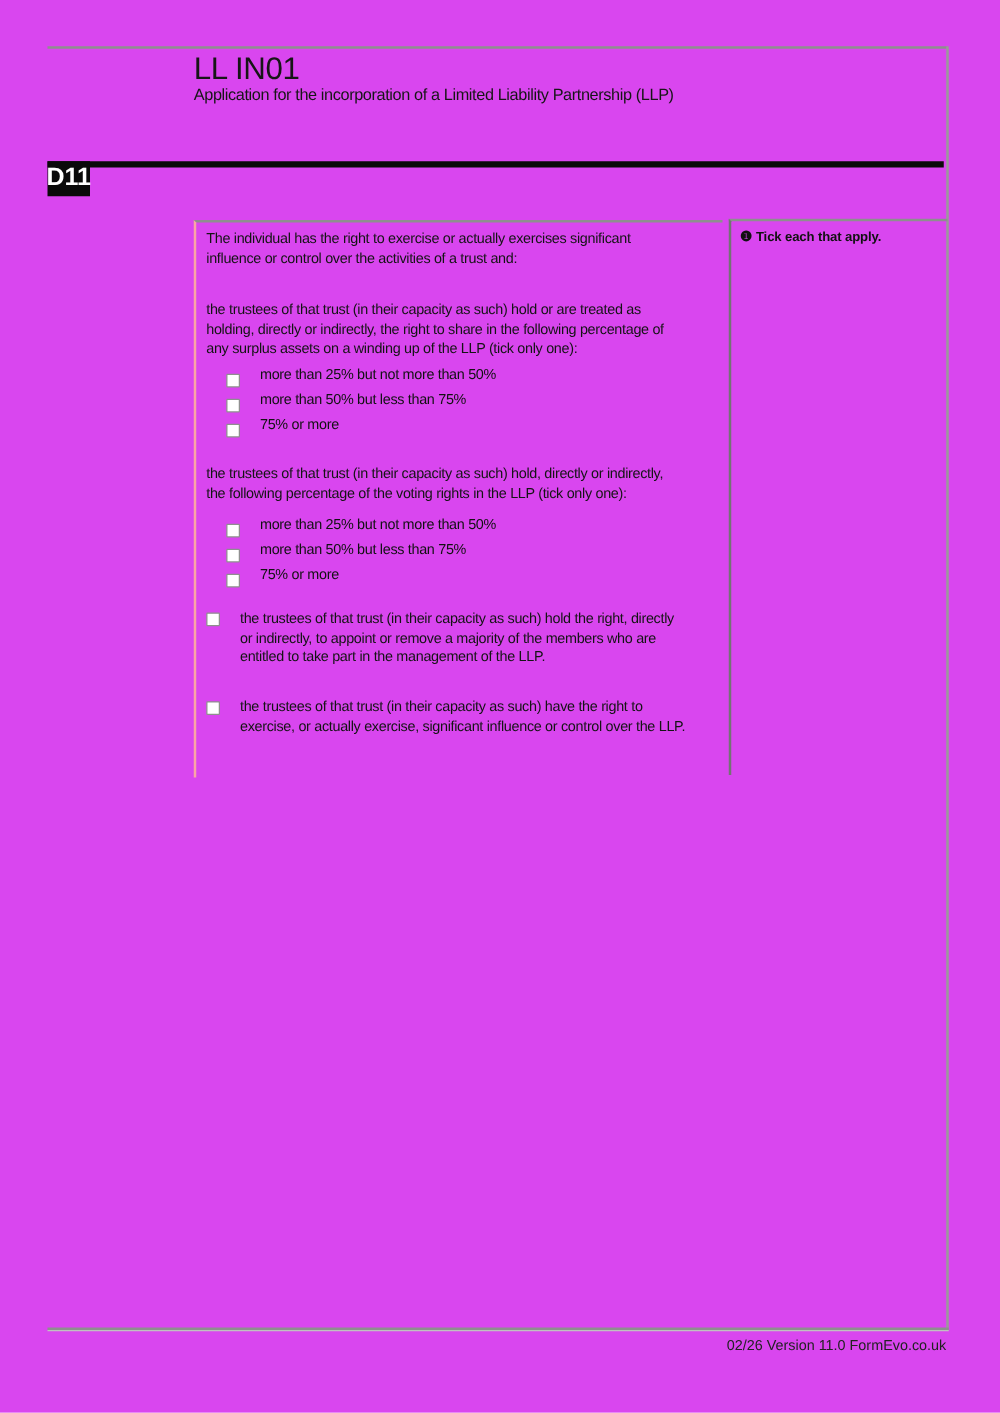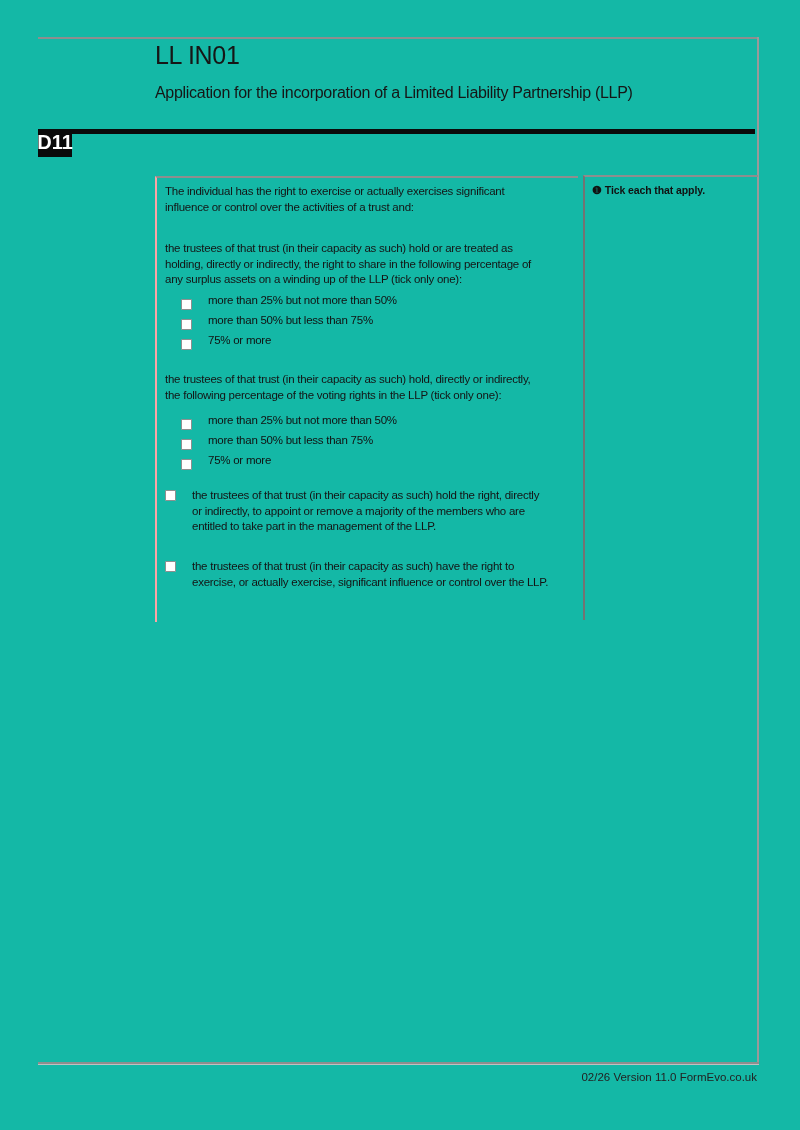--- a/index.html
+++ b/index.html
@@ -4,31 +4,31 @@
 <style>
   * { margin:0; padding:0; box-sizing:border-box; }
   html,body { background:#ffffff; }
   body {
     font-family:"Liberation Sans", sans-serif;
     color:#111;
     width:800px; height:1130px;
     position:relative;
     overflow:hidden;
   }
-  .page { position:absolute; inset:0; background:#14b8a6; }
+  .page { position:absolute; inset:0; background:#d946ef; }
 
   
   .rule-top    { position:absolute; left:38px; top:37px;  width:720px; height:2px; background:#8e8e8e; }
   .rule-right  { position:absolute; left:757px; top:37px; width:2px;  height:1027px; background:#9a9a9a; }
   .rule-bottom { position:absolute; left:38px; top:1062px; width:721px; height:3px;
                  background:linear-gradient(#8e8e8e 0 60%, #c0c0c0 60% 100%); }
 
   
   .form-code  { position:absolute; left:155px; top:41px; font-size:25px; letter-spacing:-0.3px; color:#161616; }
-  .form-title { position:absolute; left:155px; top:68px; font-size:16px; letter-spacing:-0.3px; color:#161616;margin-top:16px; }
+  .form-title { position:absolute; left:155px; top:68px; font-size:13px; letter-spacing:-0.3px; color:#161616; }
 
   
   .section-bar { position:absolute; left:38px; top:129px; width:717px; height:5px; background:#0a0a0a; }
   .section-tag { position:absolute; left:38px; top:129px; width:34px; height:28px; background:#0a0a0a;
                  color:#fff; font-weight:bold; font-size:20px; display:flex; align-items:flex-end;
                  justify-content:center; padding-bottom:3px; letter-spacing:0; }
 
   .section-heading { position:absolute; left:155px; top:137px; width:450px;
                      font-weight:bold; font-size:14px; line-height:17.5px; letter-spacing:-0.2px; }
   .section-heading .htext { white-space:pre-line; }

